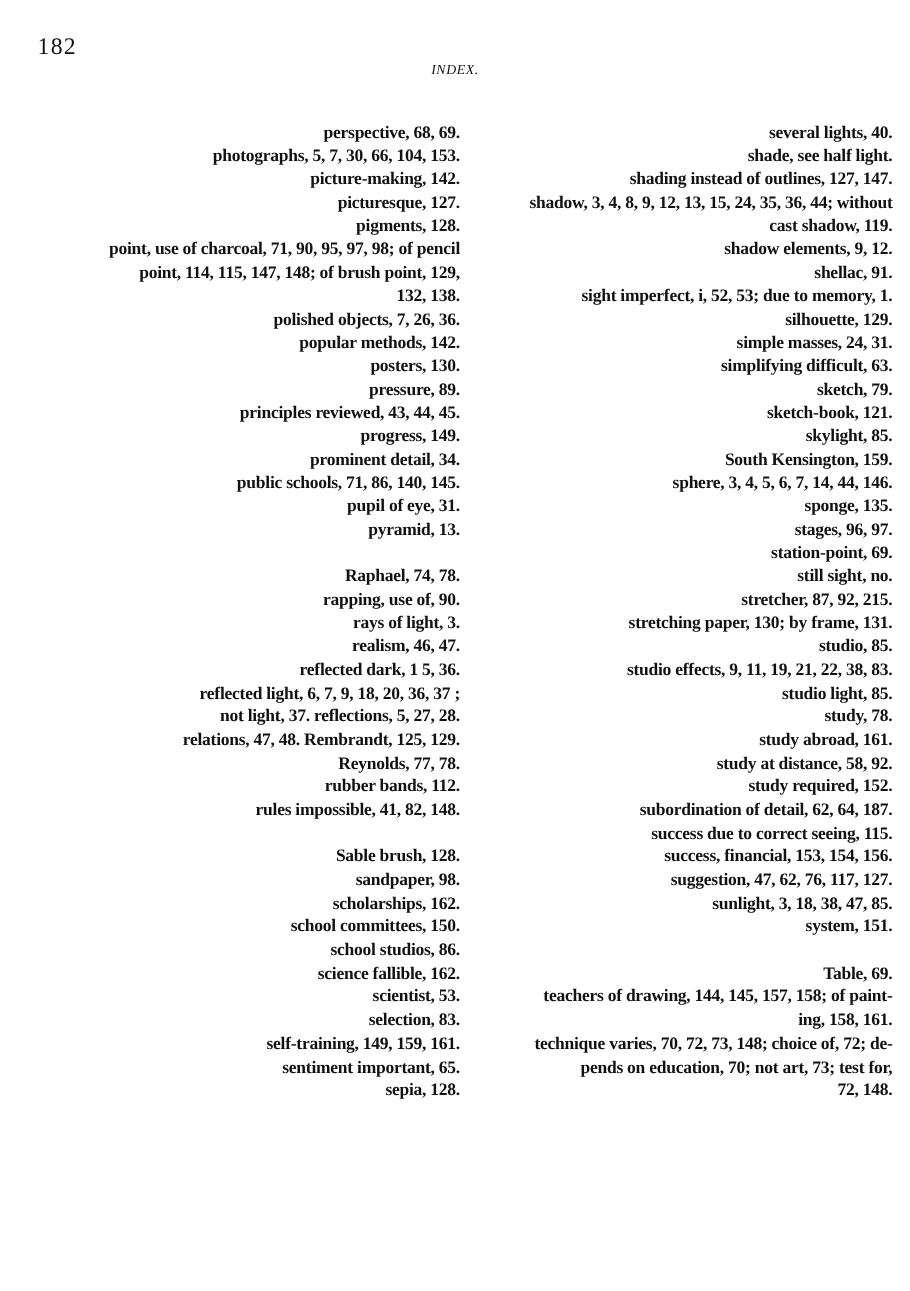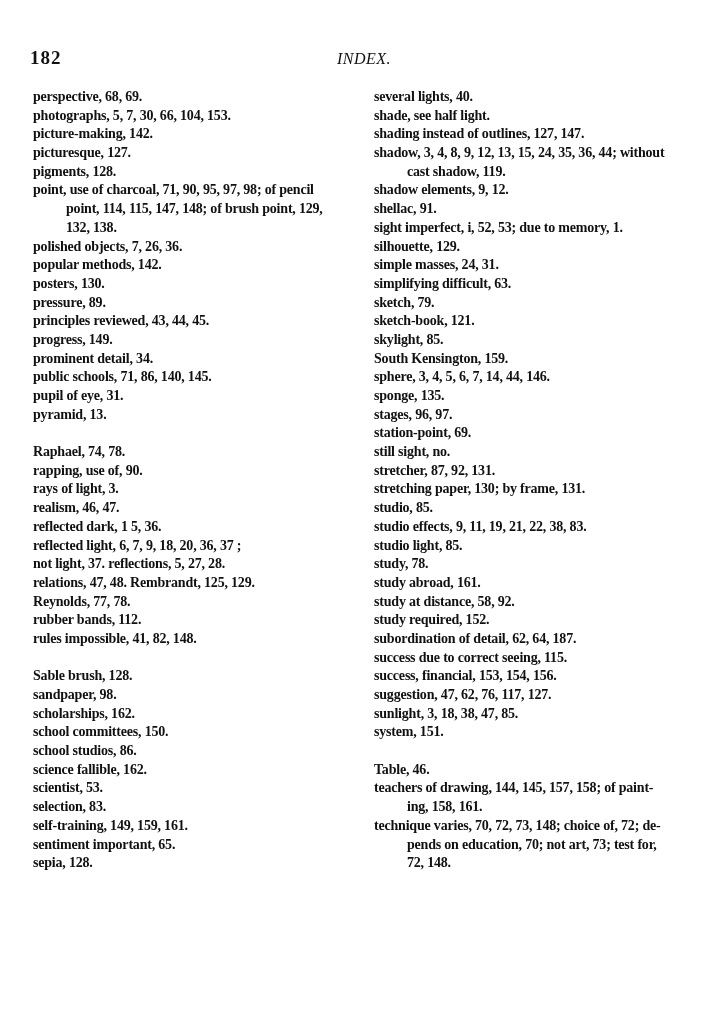--- a/index.html
+++ b/index.html
@@ -14,41 +14,41 @@
     background: #ffffff;
     color: #111111;
     font-family: "Liberation Serif", serif;
     overflow: hidden;
   }
   .page-number {
     position: absolute;
     top: 27px;
     left: 30px;
     font-size: 19px;
-    font-weight: 700;
+    font-weight: 400;
     letter-spacing: 1px;
-    margin-top: 20px;
   }
   .page-title {
     position: absolute;
     top: 50px;
     left: 0;
     width: 100%;
     text-align: center;
-    font-size: 16px;
+    font-size: 11px;
     font-style: italic;
     font-weight: 400;
     letter-spacing: 0.5px;
   }
   .column {
     position: absolute;
-    top: 88px;
+    top: 98px;
     font-size: 14px;
     font-weight: 700;
     letter-spacing: -0.2px;
+    text-align: right;
   }
   .column-left  { left: 33px;  width: 335px; }
   .column-right { left: 374px; width: 340px; }
   .group + .group { margin-top: 18.7px; }
   .line {
     height: 18.7px;
     line-height: 18.7px;
     white-space: nowrap;
   }
   .line.indent { padding-left: 33px; }
@@ -122,38 +122,38 @@
         <div class="line">simplifying difficult, 63.</div>
         <div class="line">sketch, 79.</div>
         <div class="line">sketch-book, 121.</div>
         <div class="line">skylight, 85.</div>
         <div class="line">South Kensington, 159.</div>
         <div class="line">sphere, 3, 4, 5, 6, 7, 14, 44, 146.</div>
         <div class="line">sponge, 135.</div>
         <div class="line">stages, 96, 97.</div>
         <div class="line">station-point, 69.</div>
         <div class="line">still sight, no.</div>
-        <div class="line">stretcher, 87, 92, 131.</div>
+        <div class="line">stretcher, 87, 92, 215.</div>
         <div class="line">stretching paper, 130; by frame, 131.</div>
         <div class="line">studio, 85.</div>
         <div class="line">studio effects, 9, 11, 19, 21, 22, 38, 83.</div>
         <div class="line">studio light, 85.</div>
         <div class="line">study, 78.</div>
         <div class="line">study abroad, 161.</div>
         <div class="line">study at distance, 58, 92.</div>
         <div class="line">study required, 152.</div>
         <div class="line">subordination of detail, 62, 64, 187.</div>
         <div class="line">success due to correct seeing, 115.</div>
         <div class="line">success, financial, 153, 154, 156.</div>
         <div class="line">suggestion, 47, 62, 76, 117, 127.</div>
         <div class="line">sunlight, 3, 18, 38, 47, 85.</div>
         <div class="line">system, 151.</div>
       </div>
       <div class="group">
-        <div class="line">Table, 46.</div>
+        <div class="line">Table, 69.</div>
         <div class="line">teachers of drawing, 144, 145, 157, 158; of paint-</div>
         <div class="line indent">ing, 158, 161.</div>
         <div class="line">technique varies, 70, 72, 73, 148; choice of, 72; de-</div>
         <div class="line indent">pends on education, 70; not art, 73; test for,</div>
         <div class="line indent">72, 148.</div>
       </div>
     </div>
 </div>
 
 </body></html>

